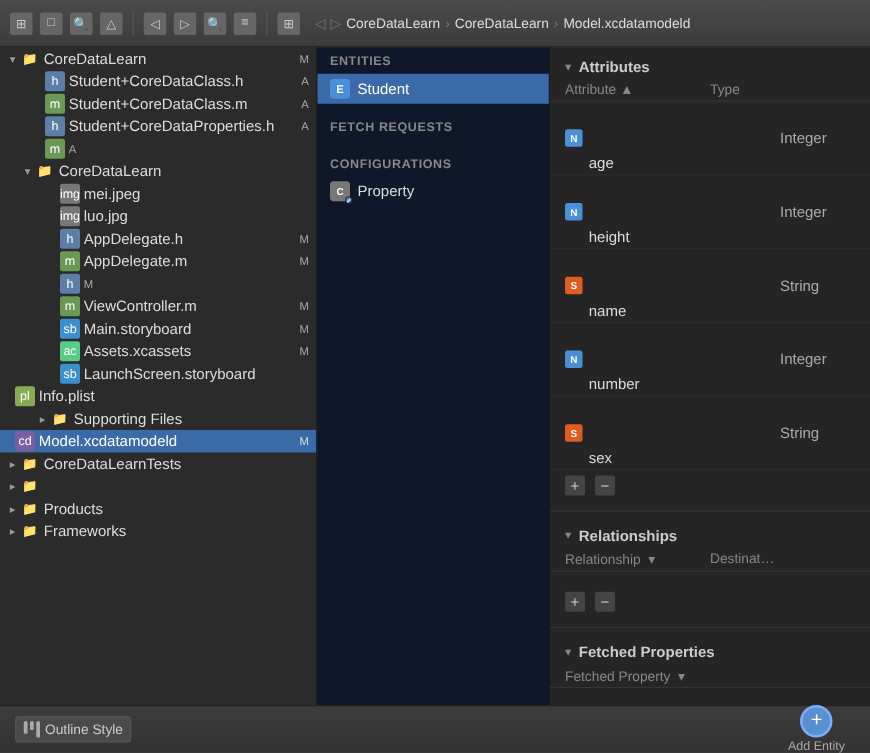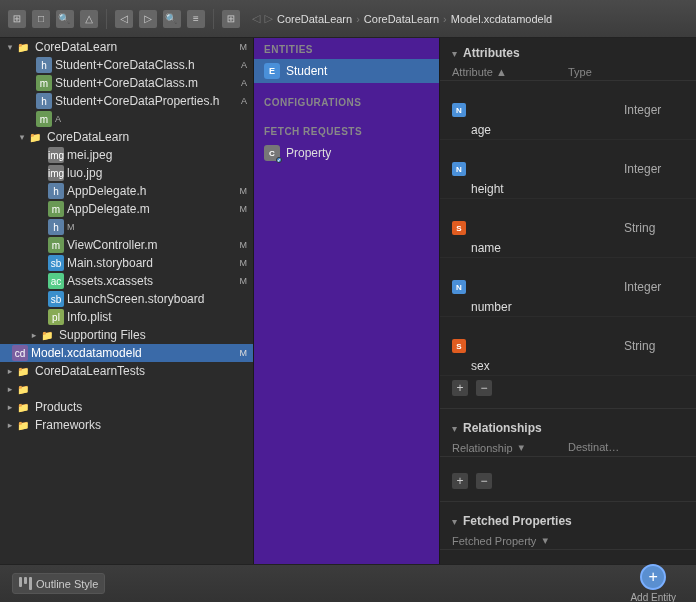--- a/index.html
+++ b/index.html
@@ -93,21 +93,21 @@
     .icon-m { background: #6a9955; color: #fff; border-radius: 2px; font-size: 8px; width: 14px; height: 14px; }
     .icon-storyboard { background: #3a8fcc; color: #fff; border-radius: 2px; font-size: 8px; width: 14px; height: 14px; }
     .icon-image { background: #777; color: #fff; border-radius: 2px; font-size: 8px; width: 14px; height: 14px; }
     .icon-plist { background: #8a5; color: #fff; border-radius: 2px; font-size: 8px; width: 14px; height: 14px; }
     .icon-xcassets { background: #5c8; color: #fff; border-radius: 2px; font-size: 8px; width: 14px; height: 14px; }
     .icon-xcdatamodel { background: #7a5fa0; color: #fff; border-radius: 2px; font-size: 8px; width: 14px; height: 14px; }
 
     
     .entities-panel {
       width: 186px;
-      background: #4c1d95;
+      background: #0f172a;
       border-right: 1px solid #1a1a1a;
       display: flex;
       flex-direction: column;
     }
     .entities-section-header {
       padding: 6px 10px 4px;
       font-size: 10px;
       font-weight: 600;
       color: #888;
       letter-spacing: 0.5px;
@@ -398,21 +398,21 @@
       <span class="label">Assets.xcassets</span>
       <span class="badge">M</span>
     </div>
 
     <div class="tree-item" style="padding-left:36px;">
       <span class="arrow"></span>
       <span class="file-icon icon-storyboard">sb</span>
       <span class="label">LaunchScreen.storyboard</span>
     </div>
 
-    <div class="tree-item" style="padding-left:36px;">
+    <div class="tree-item" style="">
       <span class="arrow"></span>
       <span class="file-icon icon-plist">pl</span>
       <span class="label">Info.plist</span>
     </div>
 
     <div class="tree-item" style="padding-left:28px;">
       <span class="arrow">▸</span>
       <span class="file-icon icon-folder">📁</span>
       <span class="label">Supporting Files</span>
     </div>
@@ -449,23 +449,23 @@
   </div>
 
   <div class="entities-panel">
 
     <div class="entities-section-header">ENTITIES</div>
     <div class="entity-item selected">
       <div class="entity-icon">E</div>
       <span class="entity-label">Student</span>
     </div>
 
+    <div class="entities-section-header" style="margin-top:8px;">FETCH REQUESTS</div>
+
     <div class="entities-section-header" style="margin-top:8px;">CONFIGURATIONS</div>
-
-    <div class="entities-section-header" style="margin-top:8px;">FETCH REQUESTS</div>
     <div class="entity-item">
       <div class="entity-icon" style="background:#777; position:relative;">
         <span style="font-size:8px;">C</span>
         <span style="position:absolute; bottom:-2px; right:-2px; width:6px; height:6px; background:#4a90d9; border-radius:50%; border:1px solid #2f2f2f; display:flex; align-items:center; justify-content:center; font-size:5px; color:#fff;">✓</span>
       </div>
       <span class="entity-label">Property</span>
     </div>
   </div>
 
   <div class="attributes-panel">

